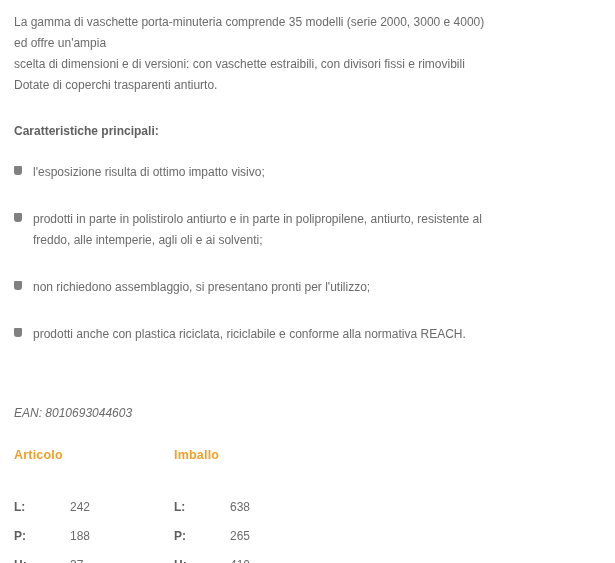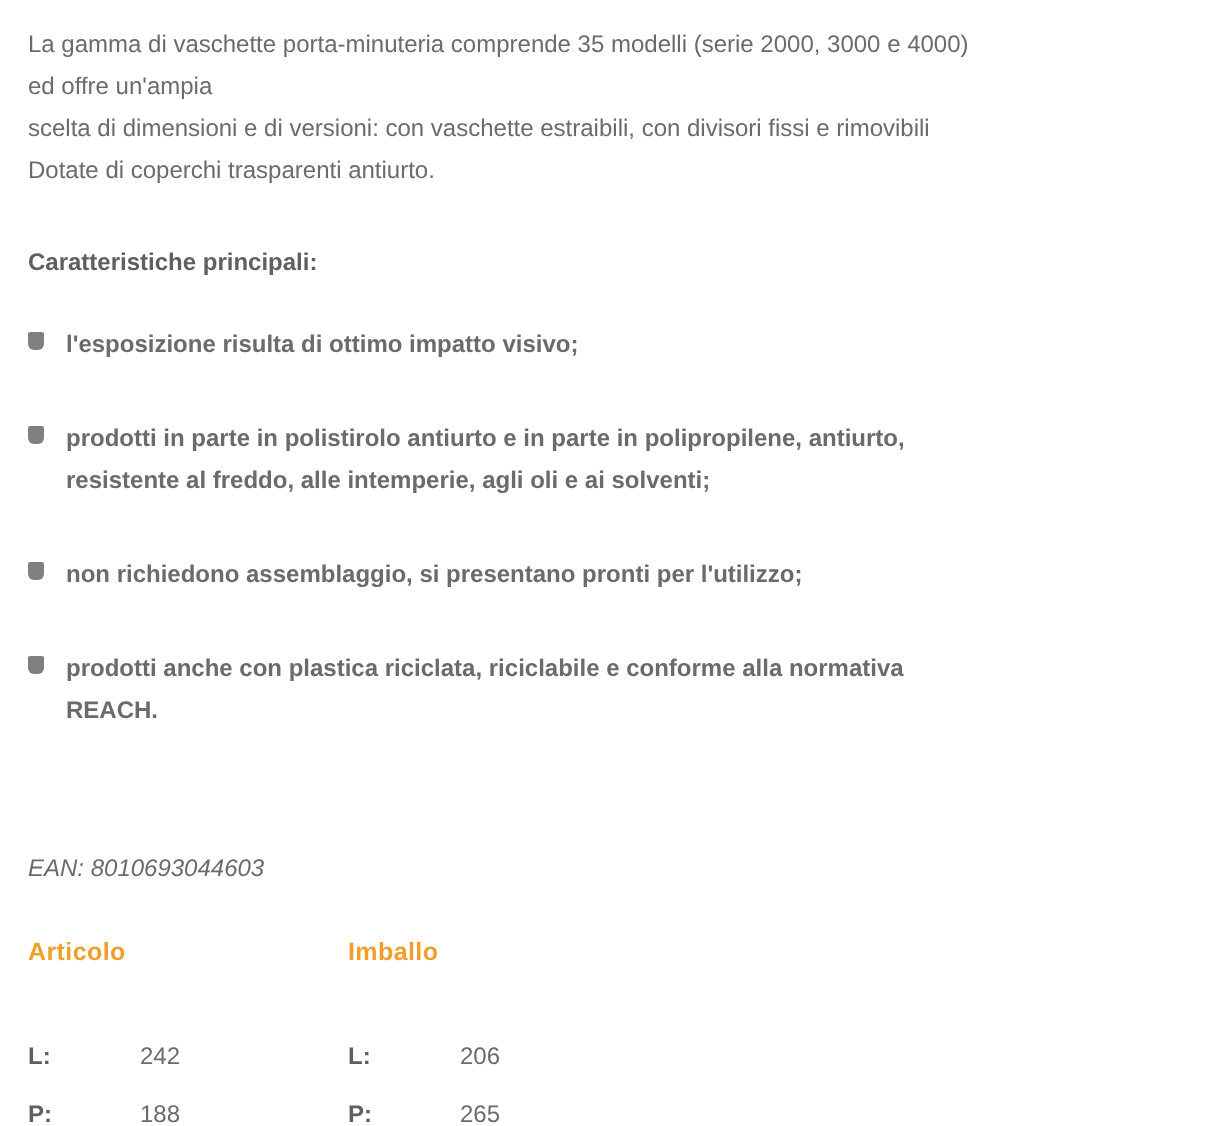--- a/index.html
+++ b/index.html
@@ -35,21 +35,20 @@
     margin: 26px 0 0 0;
     font-size: 12px;
     font-weight: bold;
     color: #5f5f5f;
     line-height: 18px;
   }
   ul.features {
     list-style: none;
     margin: 22px 0 0 0;
     padding: 0;
-    font-weight: bold;
   }
   ul.features li {
     position: relative;
     padding-left: 19px;
     margin-bottom: 26px;
     line-height: 21px;
     color: #6b6b6b;
   }
   ul.features li:last-child {
     margin-bottom: 0;
@@ -164,21 +163,21 @@
       </tbody>
         </table>
     </div>
 
     <div class="spec-col right">
       <div class="spec-title">Imballo</div>
       <table class="spec-table">
         <tbody>
             <tr>
           <td class="lbl">L:</td>
-          <td class="val">206</td>
+          <td class="val">638</td>
         </tr>
         <tr>
           <td class="lbl">P:</td>
           <td class="val">265</td>
         </tr>
         <tr>
           <td class="lbl">H:</td>
           <td class="val">410</td>
         </tr>
         <tr>

